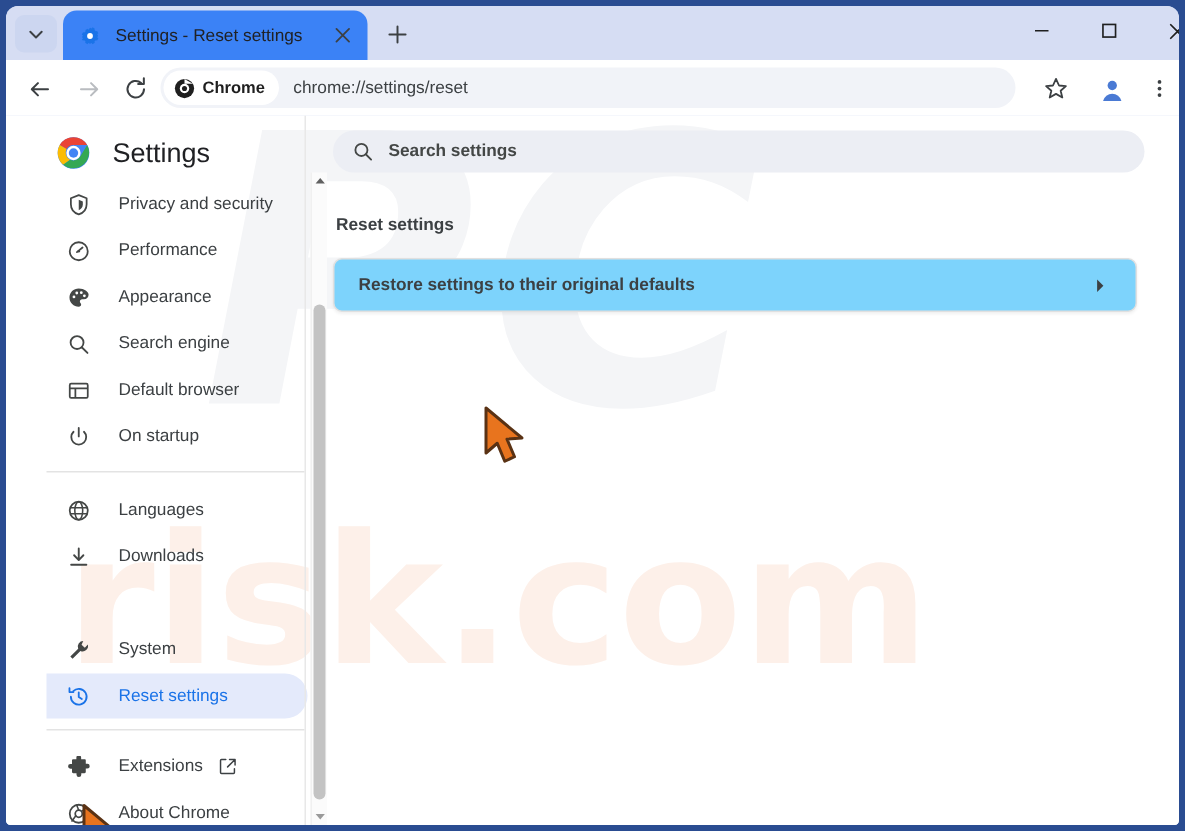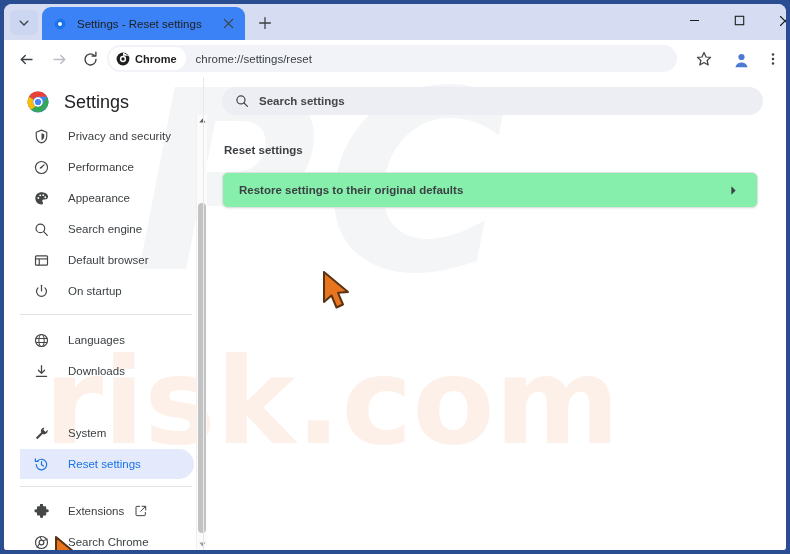--- a/index.html
+++ b/index.html
@@ -181,21 +181,21 @@
     font-size: 120px;
     font-weight: bold;
     color: #fdf0e9;
     font-family: "DejaVu Sans", sans-serif;
     white-space: nowrap;
   }
 
   
   #sidebar {
     position: absolute;
-    left: 4px; top: 0;
+    left: 15px; top: 0;
     width: 196px; height: 473px;
     background: transparent;
     padding-left: 32px;
   }
   #settings-header {
     position: absolute;
     left: 0; top: 8px;
     width: 196px; height: 34px;
     display: flex; align-items: center;
   }
@@ -316,21 +316,21 @@
     position: absolute;
     left: 20px; top: 67px;
     font-size: 11.5px;
     color: #3c4043;
   }
 
   #reset-card {
     position: absolute;
     left: 18px; top: 95px;
     width: 536px; height: 36px;
-    background: #86efac;
+    background: #7dd3fc;
     border: 1px solid #e0e0e0;
     border-radius: 6px;
     display: flex; align-items: center;
     box-sizing: border-box;
     box-shadow: 0 1px 2px rgba(60,64,67,0.08);
   }
   #reset-card .rc-label {
     margin-left: 16px;
     font-size: 11.5px;
     color: #3c4043;
@@ -606,21 +606,21 @@
       </div>
 
       <div class="nav-item" style="top:450px">
         <span class="ic">
           <svg width="15" height="15" viewBox="0 0 16 16">
             <circle cx="8" cy="8" r="6.4" fill="none" stroke="#444746" stroke-width="1.25"></circle>
             <circle cx="8" cy="8" r="2.5" fill="none" stroke="#444746" stroke-width="1.25"></circle>
             <path d="M10.2 6 L14.2 4.3 M5.9 9.4 L3.2 13.2 M8 5.5 L6.5 1.8" stroke="#444746" stroke-width="1.1" stroke-linecap="round"></path>
           </svg>
         </span>
-        <span class="lbl">Search Chrome</span>
+        <span class="lbl">About Chrome</span>
       </div>
 
       <div id="sb-track">
         <div id="sb-arrow-up">
           <svg width="7" height="5" viewBox="0 0 7 5">
             <path d="M3.5 0.6 L6.6 4.4 H0.4 Z" fill="#606060"></path>
           </svg>
         </div>
         <div id="sb-thumb"></div>
         <div id="sb-arrow-down">

